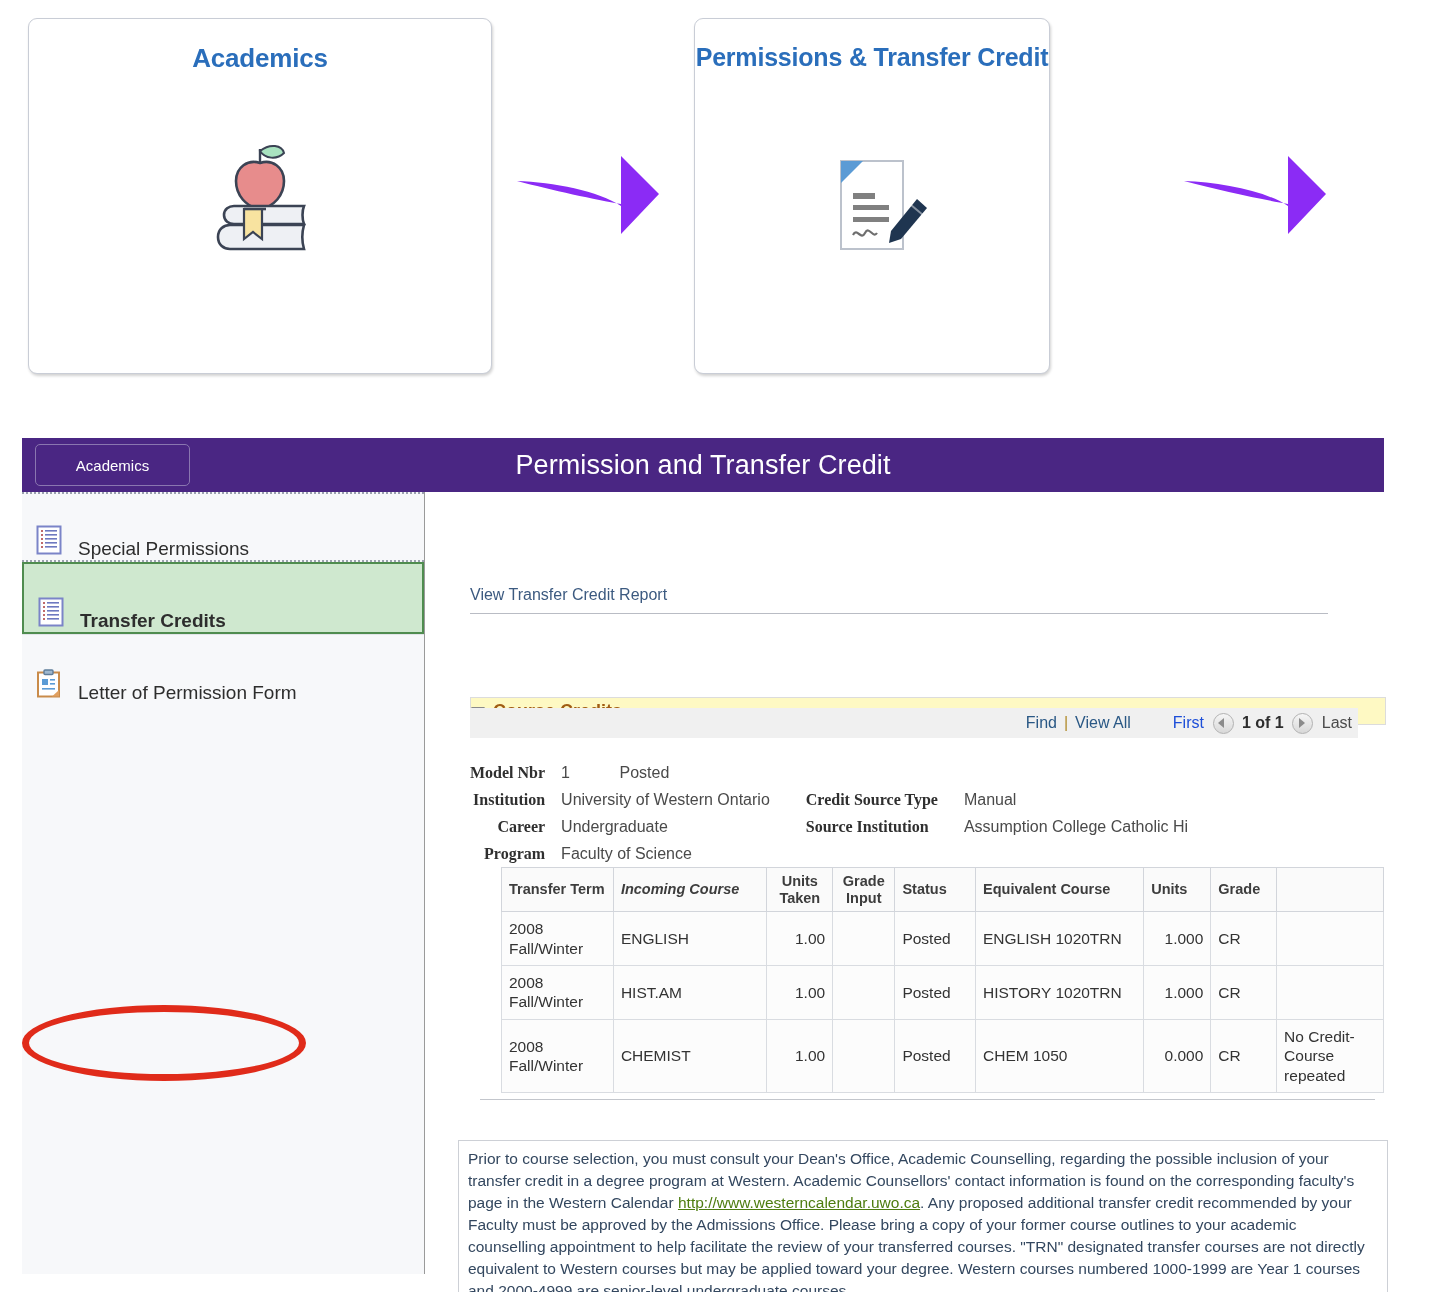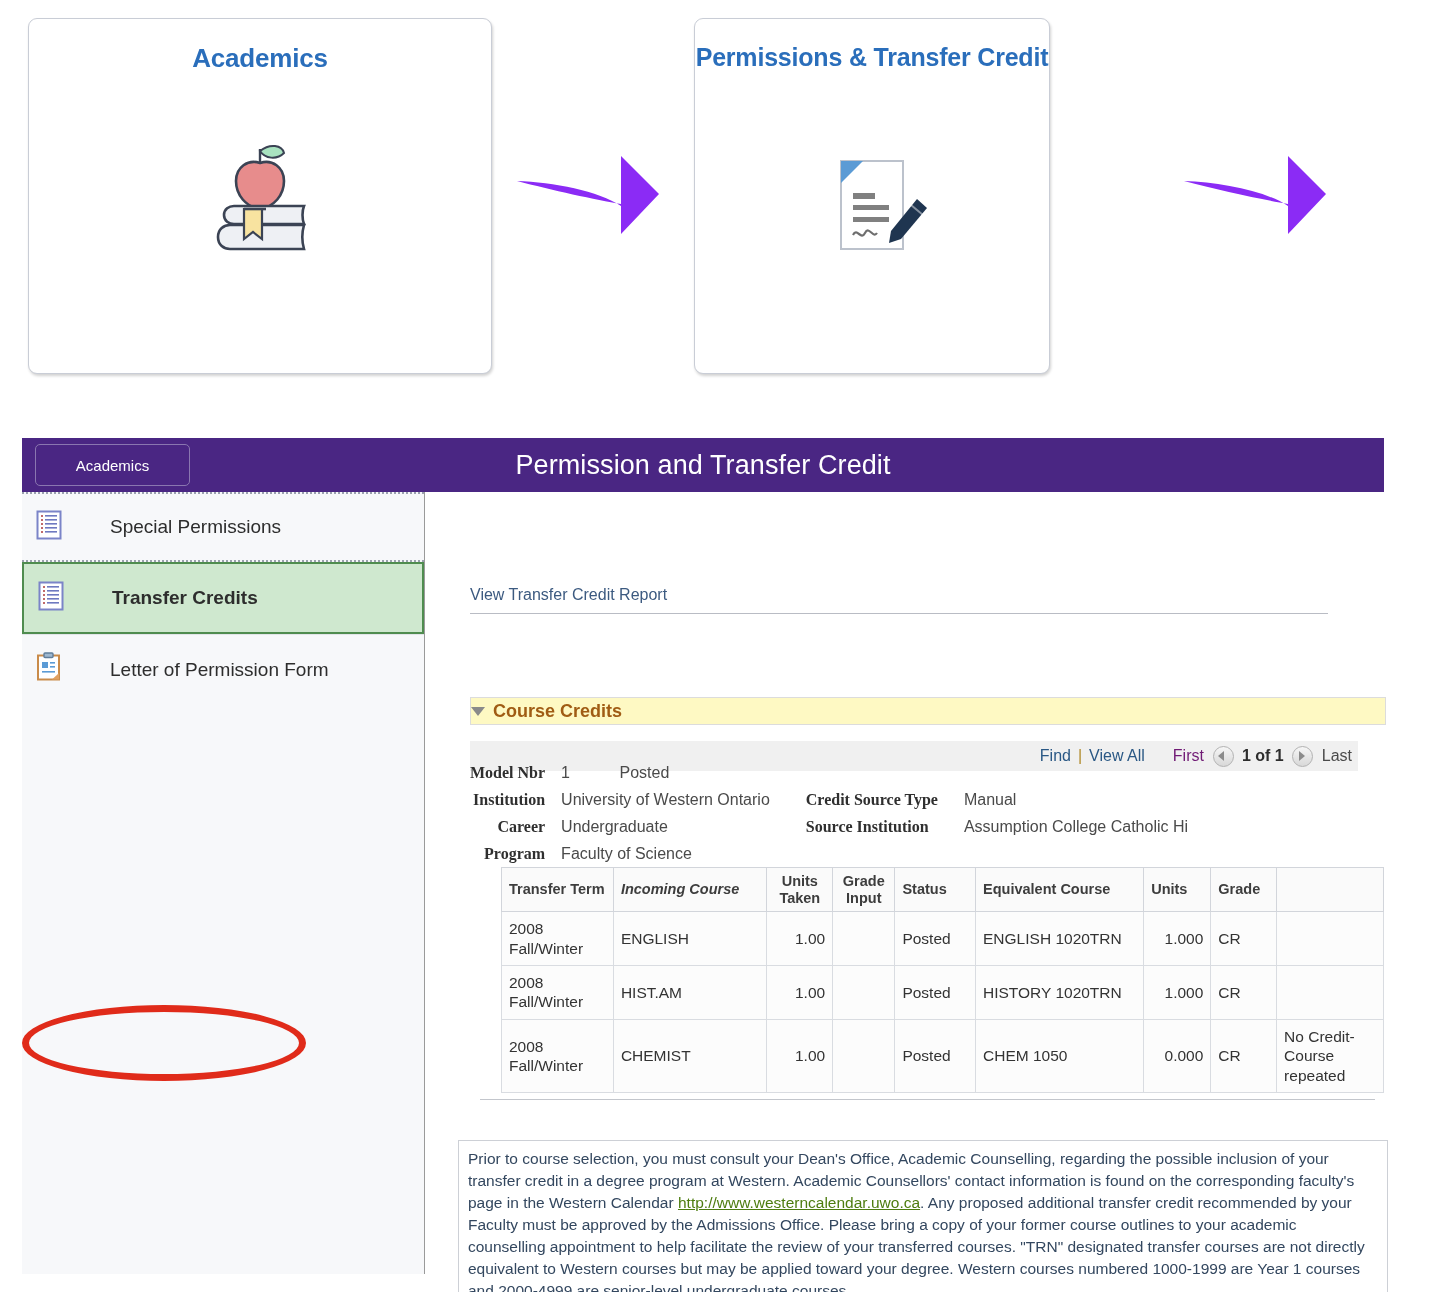--- a/index.html
+++ b/index.html
@@ -114,27 +114,26 @@
     width: 403px;
     height: 782px;
     background: #f7f8fa;
     border-right: 1px solid #9a9a9a;
     box-sizing: border-box;
   }
   .nav-item {
     position: relative;
     height: 70px;
     display: flex;
-    align-items: center;
+    align-items: flex-end;
     padding-left: 14px;
     box-sizing: border-box;
     font-size: 19px;
     color: #2d2d2d;
     background: #f7f8fa;
-    gap: 32px;
   }
   #nav-special {
     border-bottom: 2px dotted #9aa0ae;
     border-top: 2px dotted #9aa0ae;
     background: #f7f8fa;
   }
   #nav-transfer {
     background: #cfe8cf;
     border: 2px solid #4f8c4f;
     font-weight: bold;
@@ -205,35 +204,35 @@
   #course-credits-label {
     color: #a05c14;
     font-weight: bold;
     font-size: 18px;
   }
 
   
   #pager-strip {
     position: absolute;
     left: 45px;
-    top: 249px;
+    top: 216px;
     width: 888px;
     height: 30px;
     background: #f0f0f0;
     box-sizing: border-box;
     display: flex;
     align-items: center;
     justify-content: flex-end;
     padding-right: 6px;
     font-size: 16px;
     color: #3f5875;
   }
   #pager-strip .pg-link { color: #2a5885; }
   #pager-strip .pg-sep { color: #b08a2a; margin: 0 7px; }
-  #pager-strip .pg-static { color: #701a75; margin-left: 28px; }
+  #pager-strip .pg-static { color: #1d4ed8; margin-left: 42px; }
   #pager-strip .pg-count { font-weight: bold; color: #2d2d2d; margin: 0 8px; }
   .round-btn {
     display: inline-block;
     width: 19px; height: 19px;
     border-radius: 50%;
     background: linear-gradient(#f6f6f6, #d8d8d8);
     border: 1px solid #b2b2b2;
     position: relative;
     margin-left: 9px;
     vertical-align: middle;

